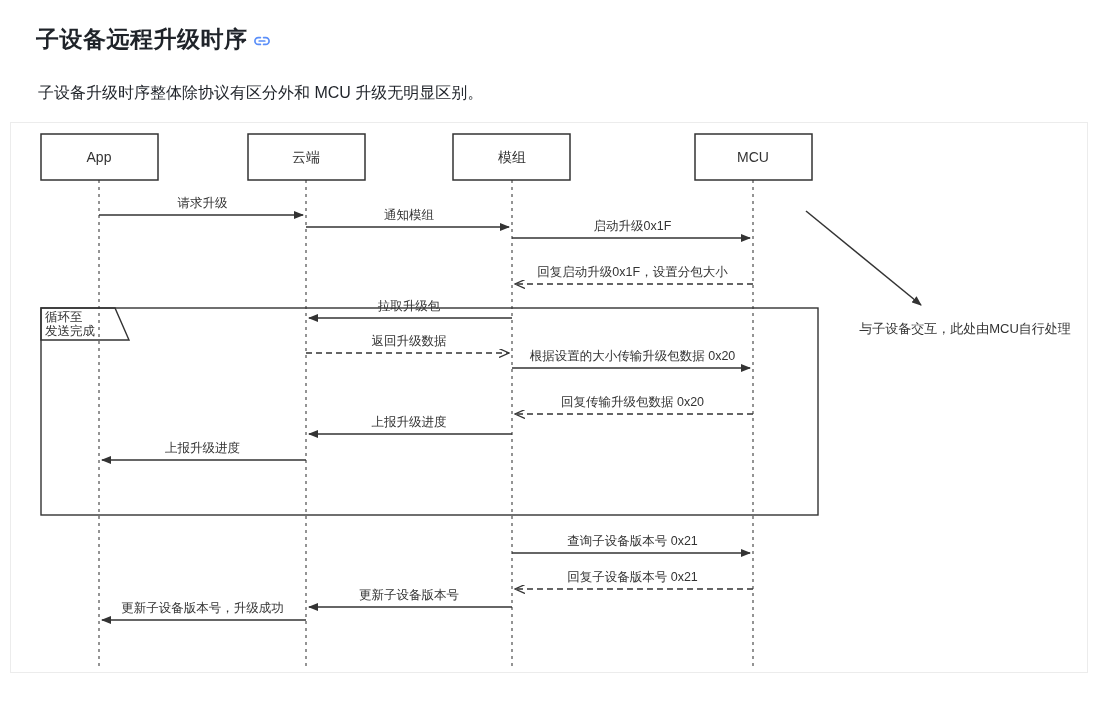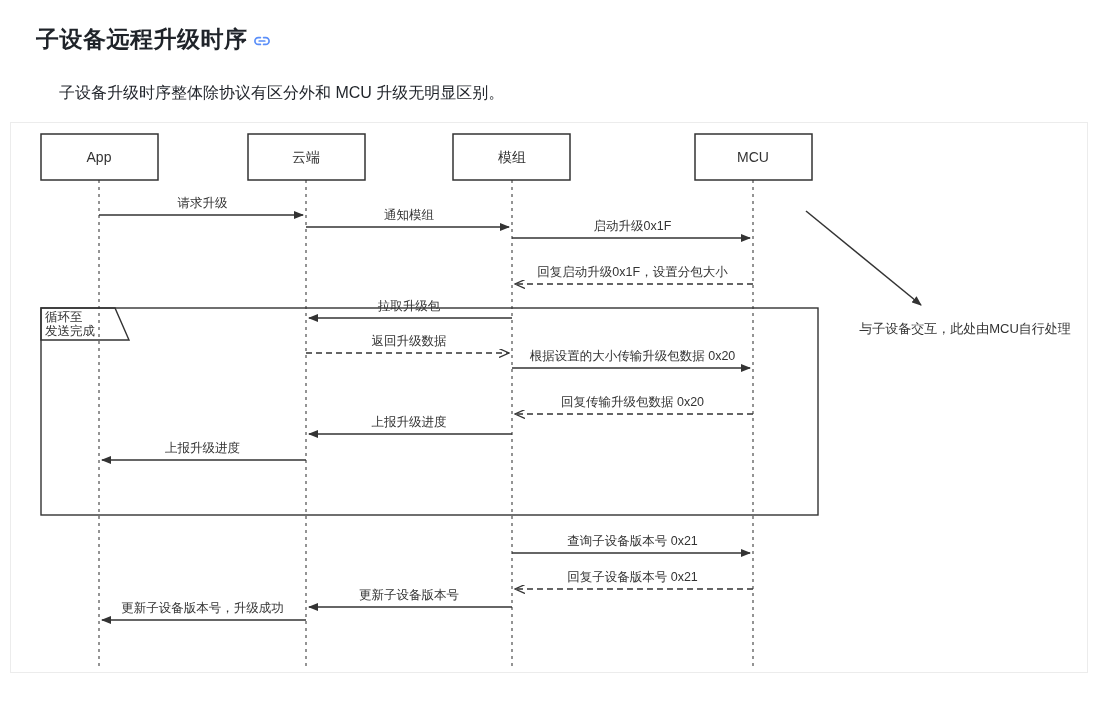--- a/index.html
+++ b/index.html
@@ -48,21 +48,20 @@
 
   
   .intro {
     position: absolute;
     left: 38px;
     top: 80px;
     font-size: 16px;
     line-height: 26px;
     color: #1f2329;
     white-space: nowrap;
-    margin-left: 21px;
   }
 
   
   .diagram-panel {
     position: absolute;
     left: 10px;
     top: 122px;
     width: 1078px;
     height: 551px;
     border: 1px solid #ececec;

